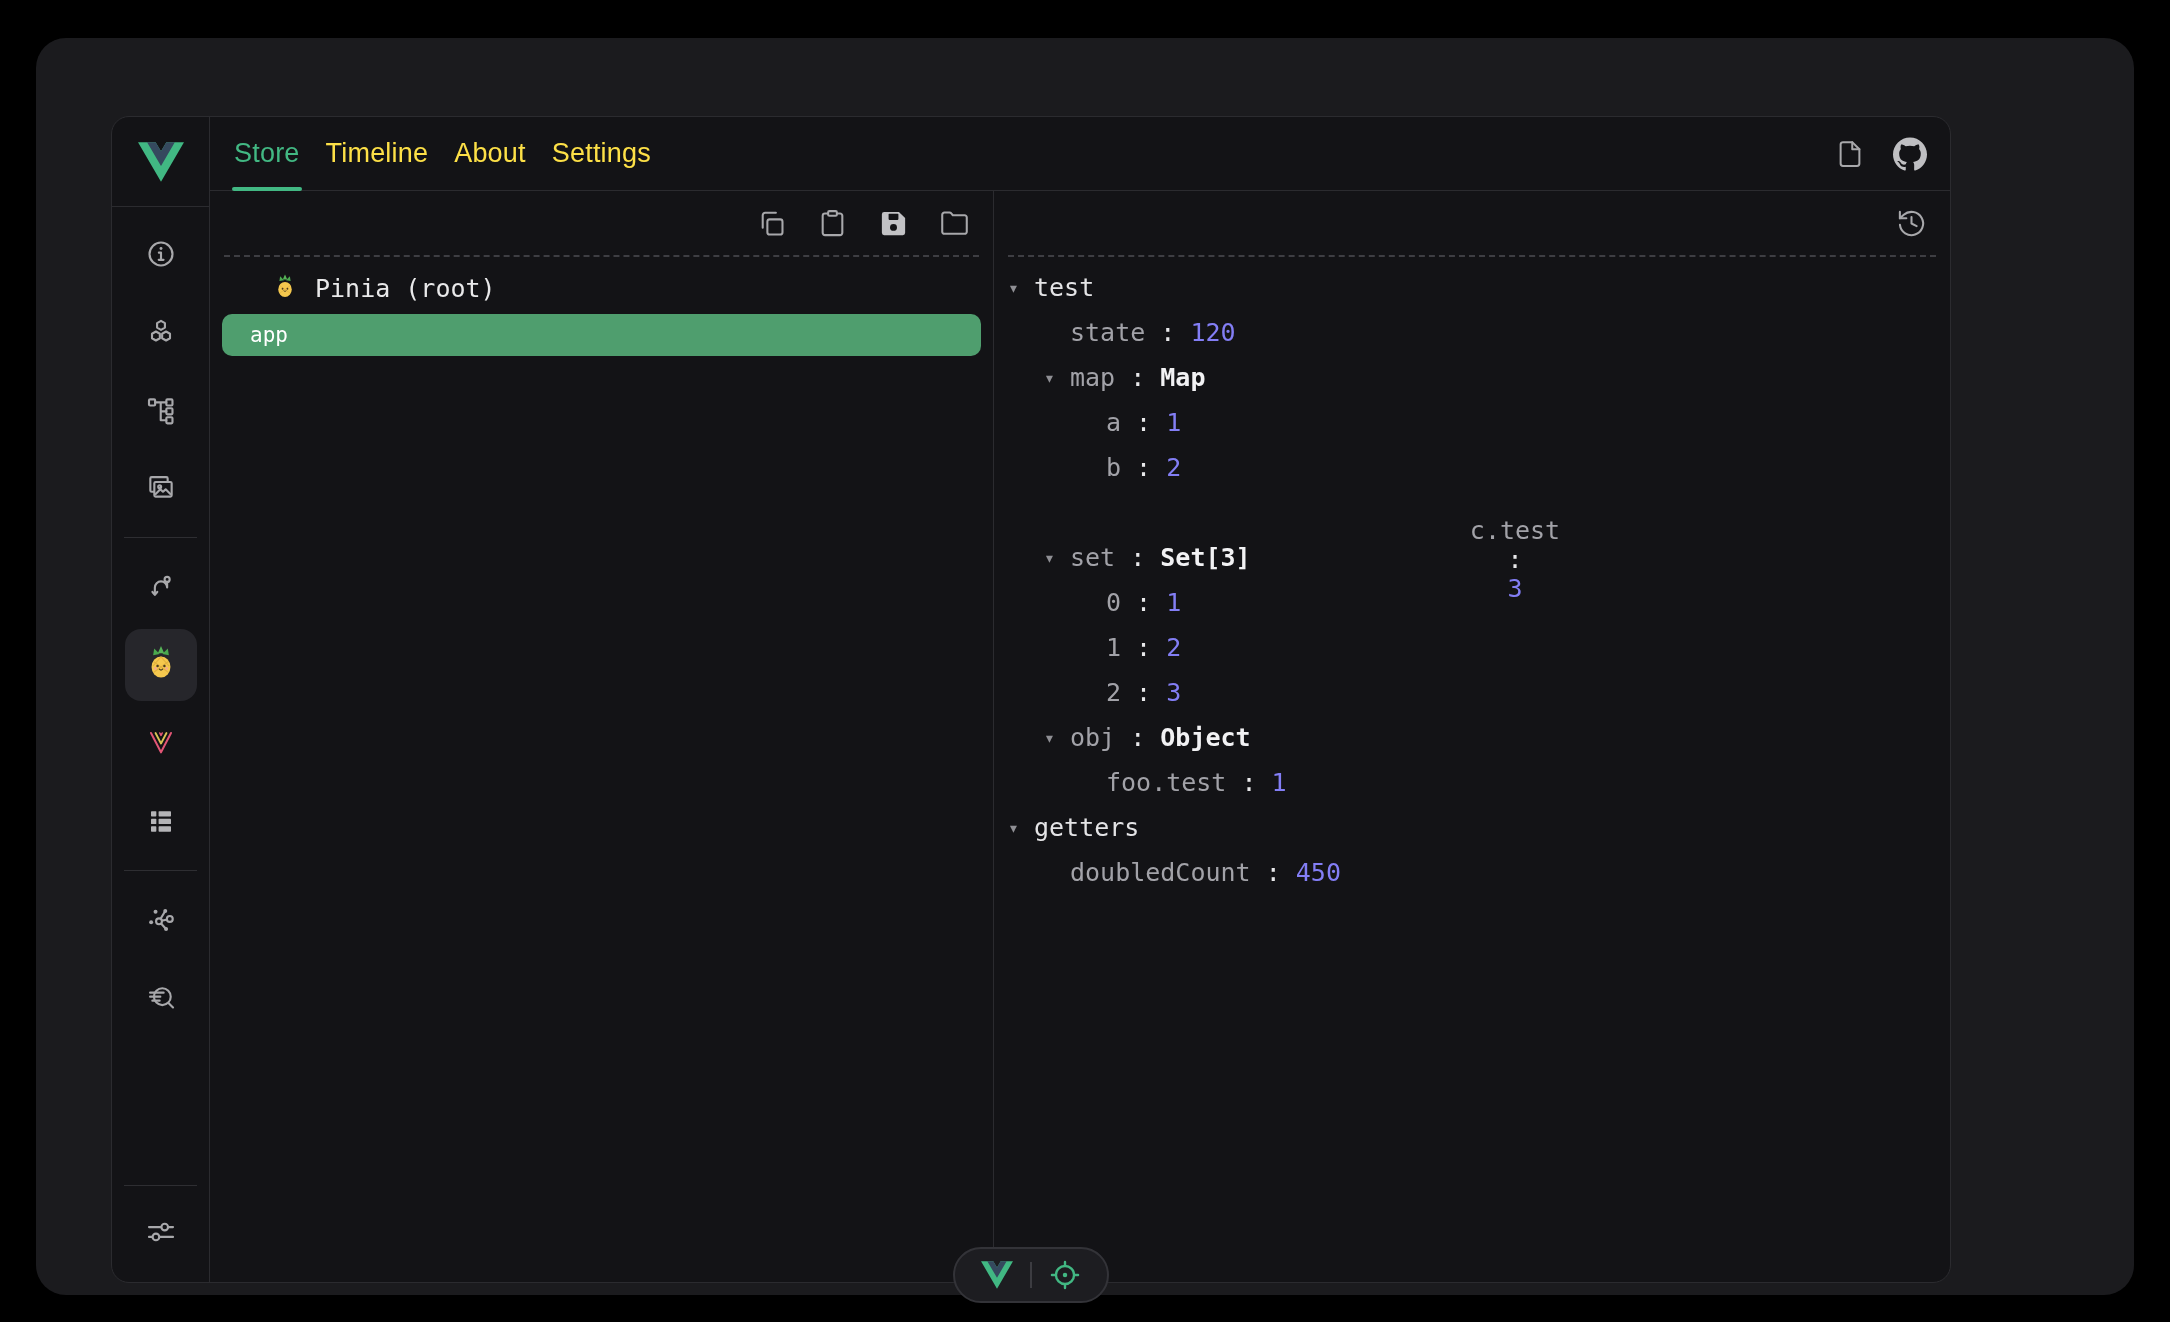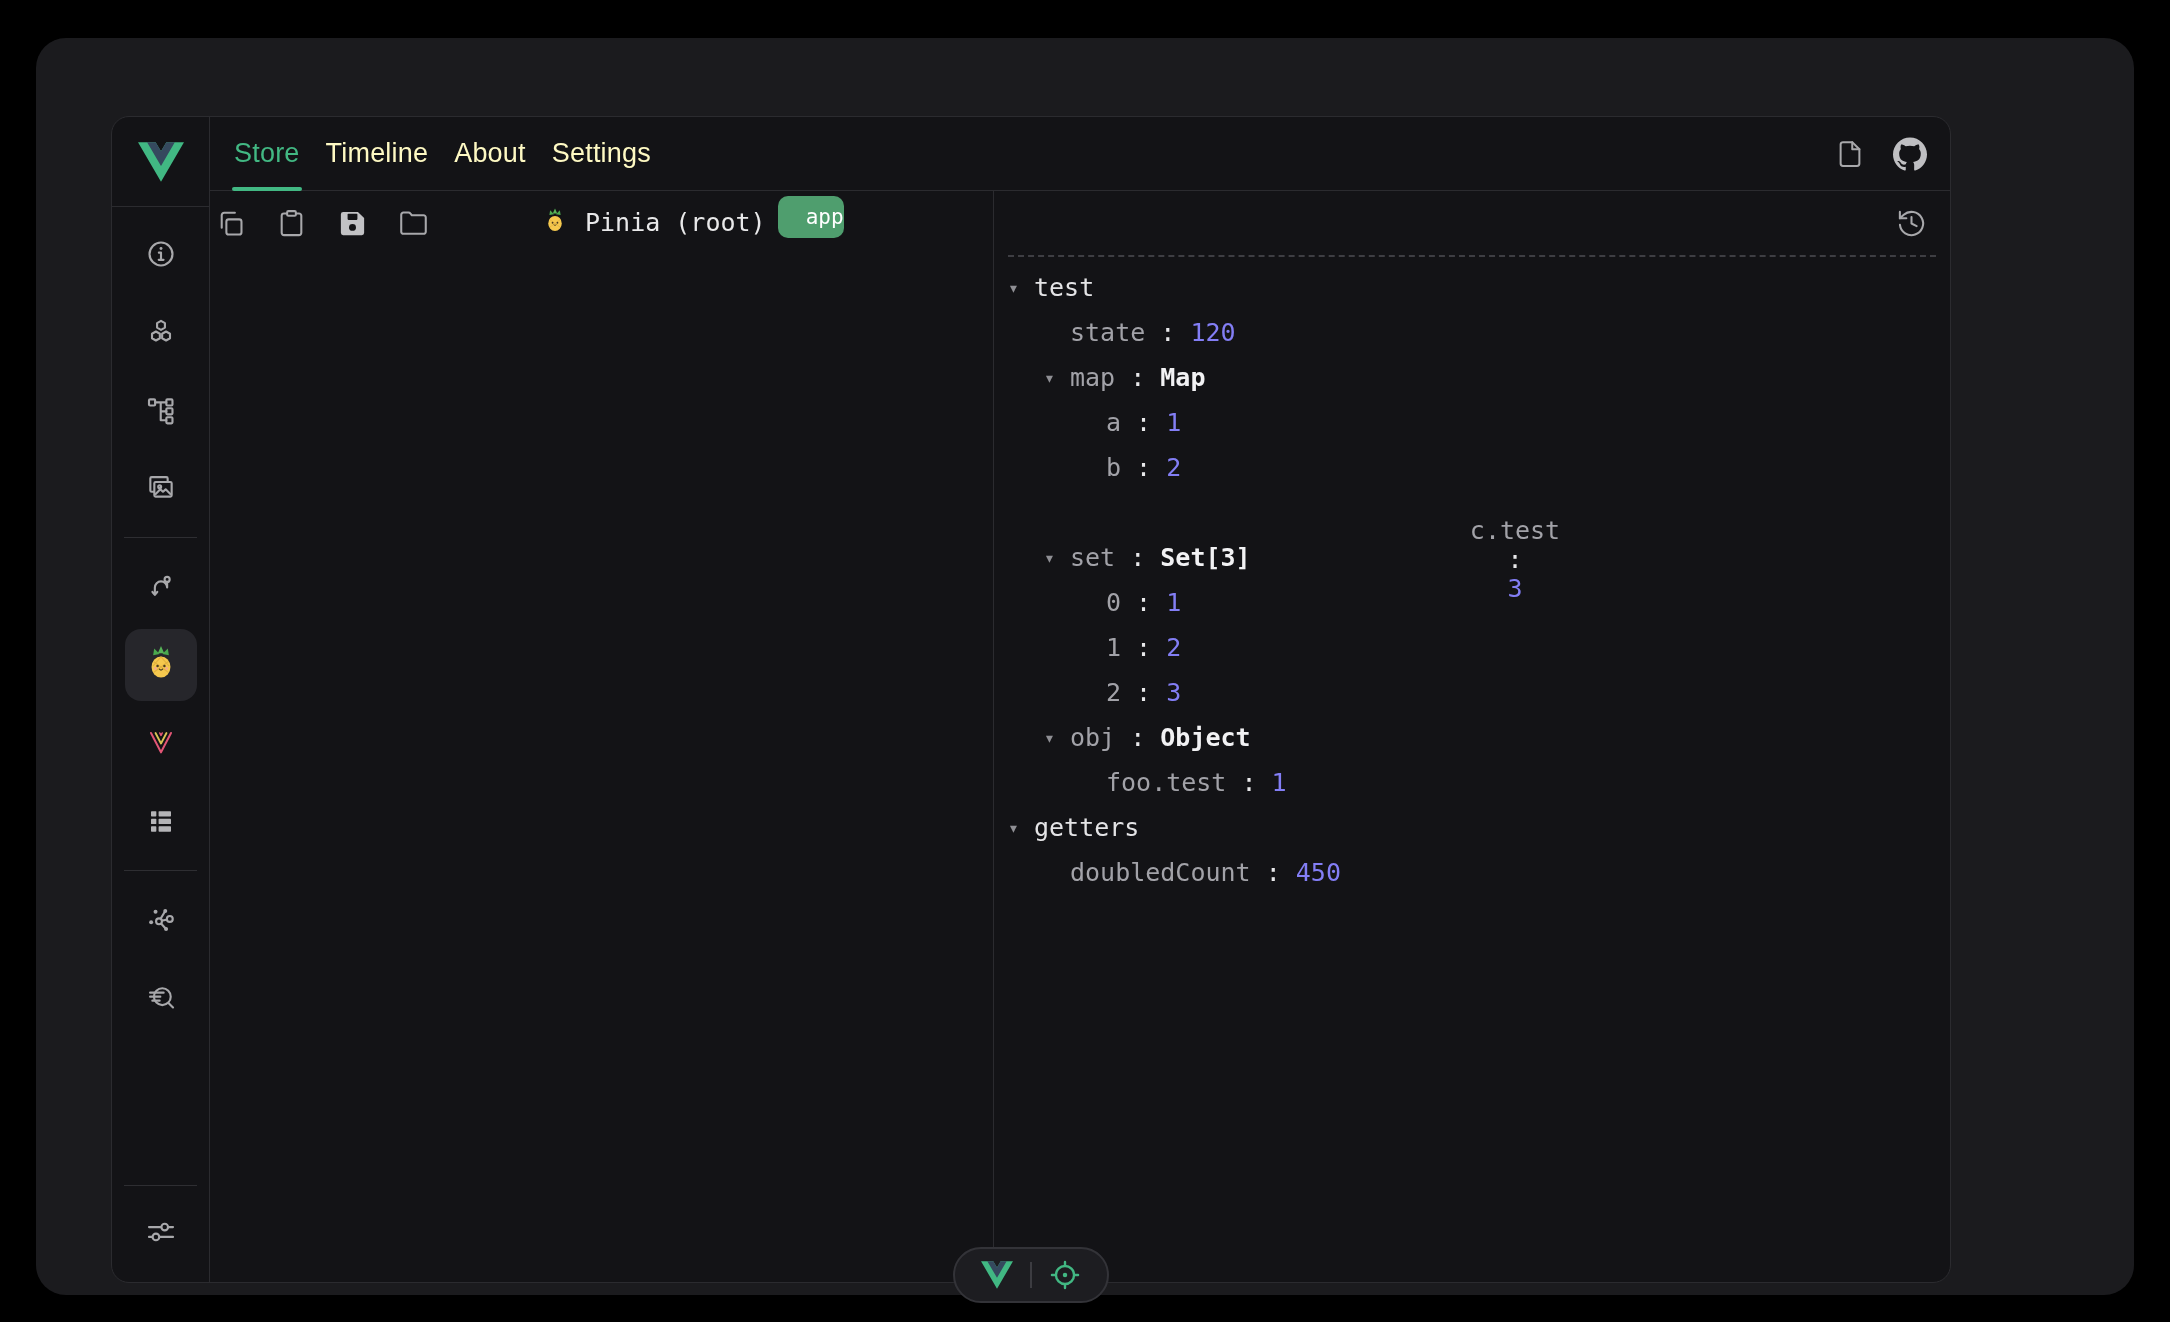--- a/index.html
+++ b/index.html
@@ -40,32 +40,32 @@
   svg.ic { stroke:#a8a8ab; fill:none; stroke-width:1.6; stroke-linecap:round; stroke-linejoin:round; }
   
   .main-col { flex:1; display:flex; flex-direction:column; min-width:0; }
   .topbar {
     height:74px; flex:0 0 74px; border-bottom:1px solid #2b2b2f;
     display:flex; align-items:stretch; padding:0 20px 0 24px;
   }
   .tabs { display:flex; gap:26px; }
   .tab {
     position:relative; display:flex; align-items:center;
-    font-size:27px; color:#fef9c3; cursor:pointer; letter-spacing:.2px;
+    font-size:27px; color:#fde047; cursor:pointer; letter-spacing:.2px;
   }
   .tab.active { color:var(--accent,#42b883); }
   .tab.active::after {
     content:""; position:absolute; left:-2px; right:-2px; bottom:-1px;
     height:4px; border-radius:2px; background:var(--accent,#42b883);
   }
   .topbar-actions { margin-left:auto; display:flex; align-items:center; gap:20px; }
   .tb-btn { width:40px; height:40px; display:flex; align-items:center; justify-content:center; cursor:pointer; }
   
   .panels { flex:1; display:flex; min-height:0; }
-  .stores-panel { width:784px; flex:0 0 784px; border-right:1px solid #2b2b2f; display:flex; flex-direction:row; }
+  .stores-panel { width:784px; flex:0 0 784px; border-right:1px solid #2b2b2f; display:flex; flex-direction:column; }
   .inspector-panel { flex:1; display:flex; flex-direction:column; min-width:0; }
   .panel-toolbar {
     height:64px; flex:0 0 64px; display:flex; align-items:center;
     justify-content:flex-end; gap:21px; padding-right:19px;
   }
   .dashed { border:none; border-top:2px dashed #3e3e43; margin:0 14px; }
   
   .group-row {
     margin-top:10px; height:42px; display:flex; align-items:center;
     padding-left:60px; gap:15px; cursor:pointer;

